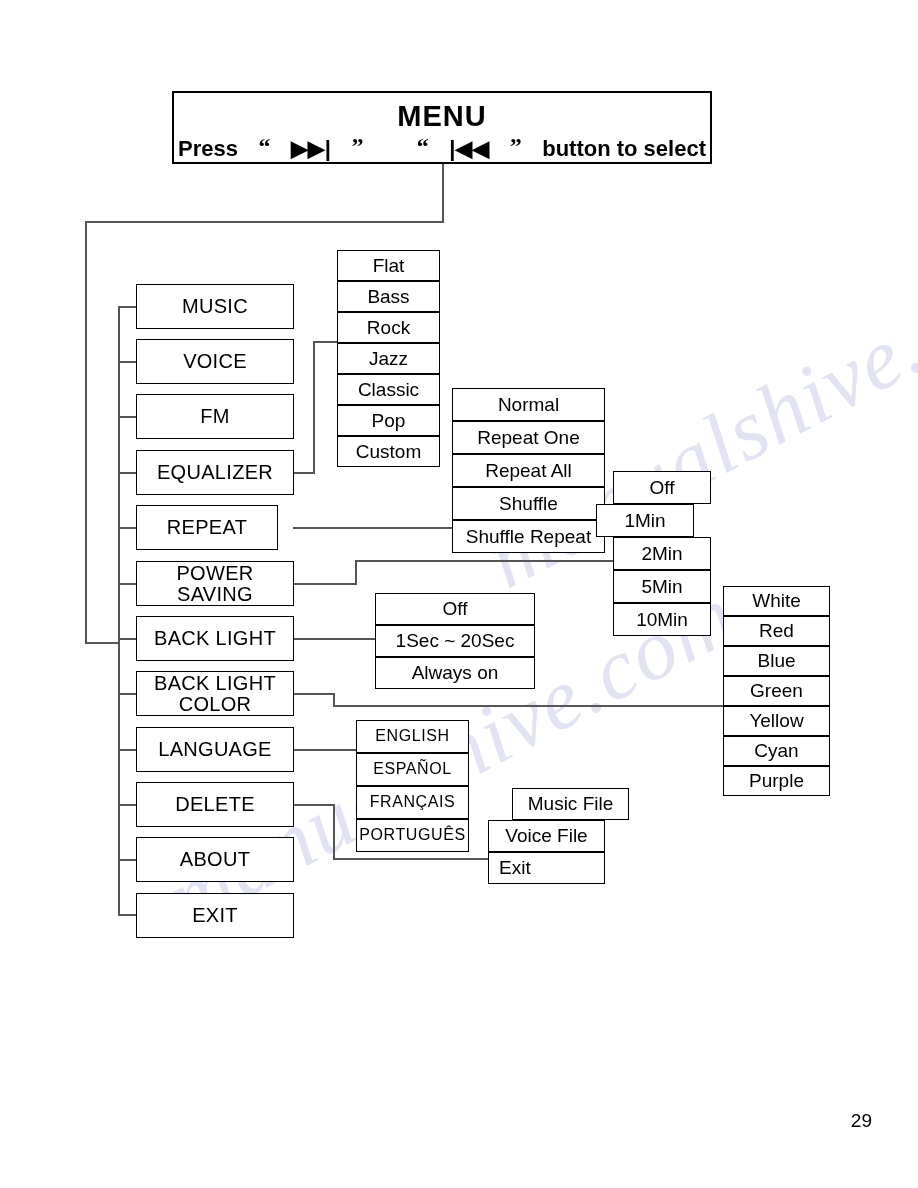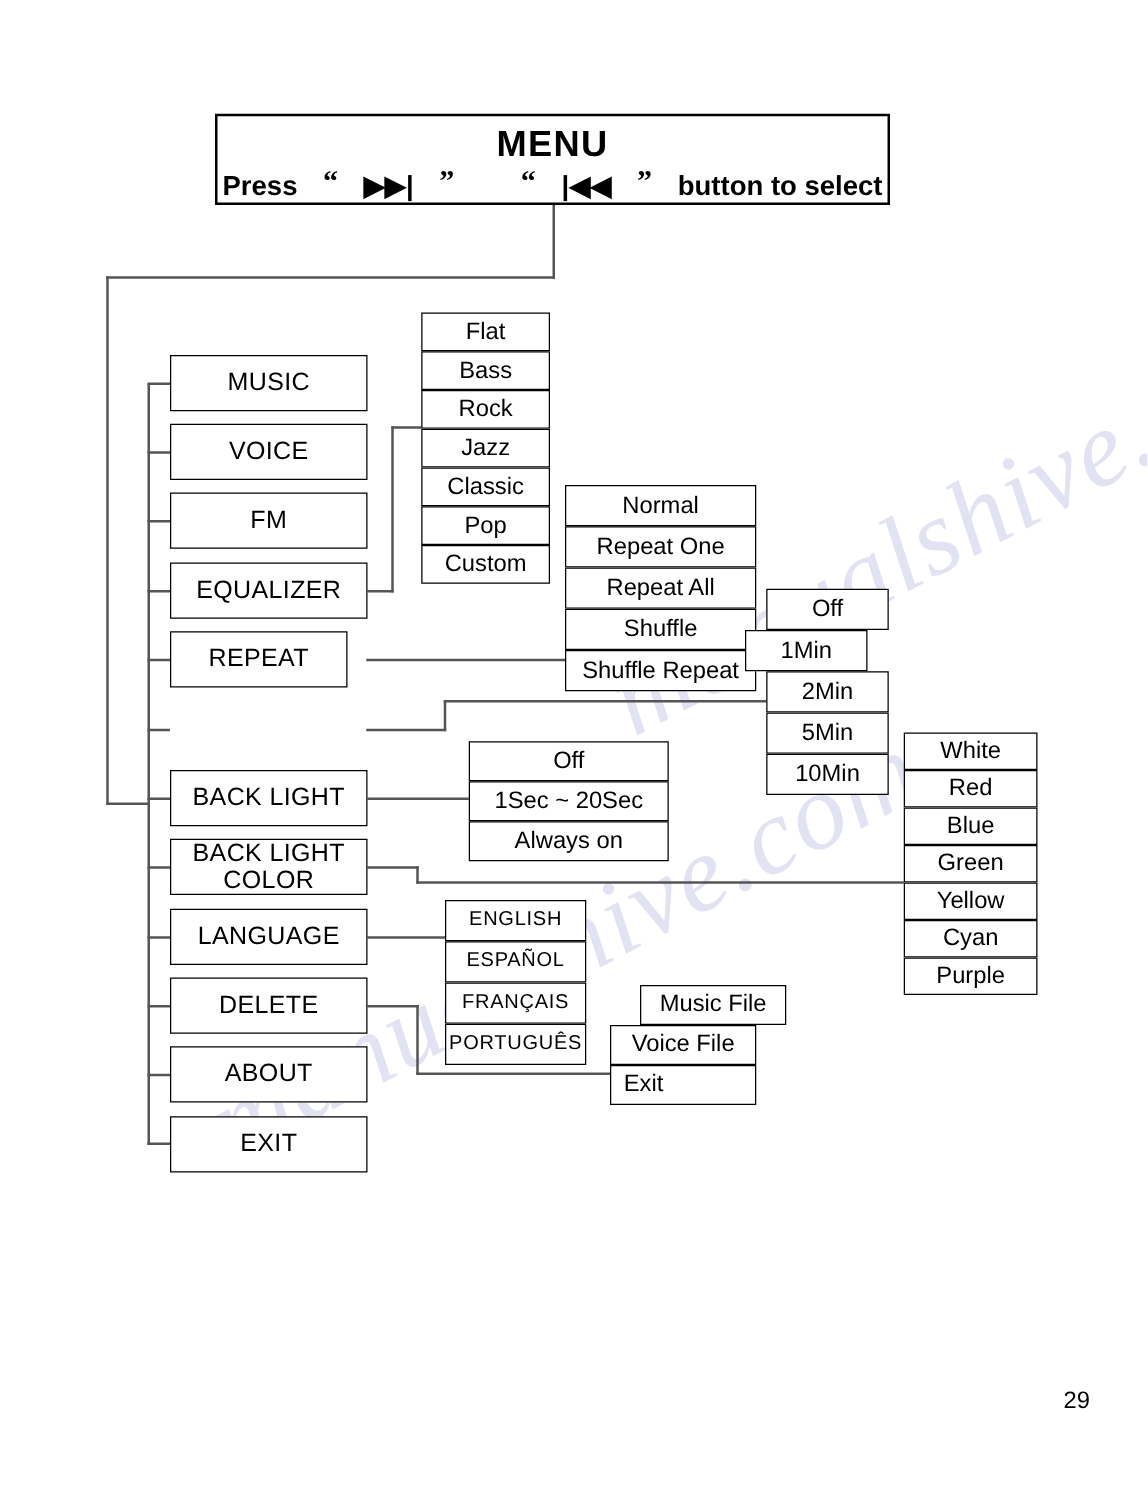--- a/index.html
+++ b/index.html
@@ -192,20 +192,24 @@
   </div>
   <div class="box main-item" style="left:136px; top:394px; width:158px; height:45px;">
     <span>FM</span>
   </div>
   <div class="box main-item" style="left:136px; top:450px; width:158px; height:45px;">
     <span>EQUALIZER</span>
   </div>
   <div class="box main-item" style="left:136px; top:505px; width:142px; height:45px;">
     <span>REPEAT</span>
   </div>
+  <div class="box main-item" style="left:136px; top:561px; width:158px; height:45px; flex-direction:column;">
+    <span>POWER</span>
+    <span>SAVING</span>
+  </div>
   <div class="box main-item" style="left:136px; top:616px; width:158px; height:45px;">
     <span>BACK LIGHT</span>
   </div>
   <div class="box main-item" style="left:136px; top:671px; width:158px; height:45px; flex-direction:column;">
     <span>BACK LIGHT</span>
     <span>COLOR</span>
   </div>
   <div class="box main-item" style="left:136px; top:727px; width:158px; height:45px;">
     <span>LANGUAGE</span>
   </div>

